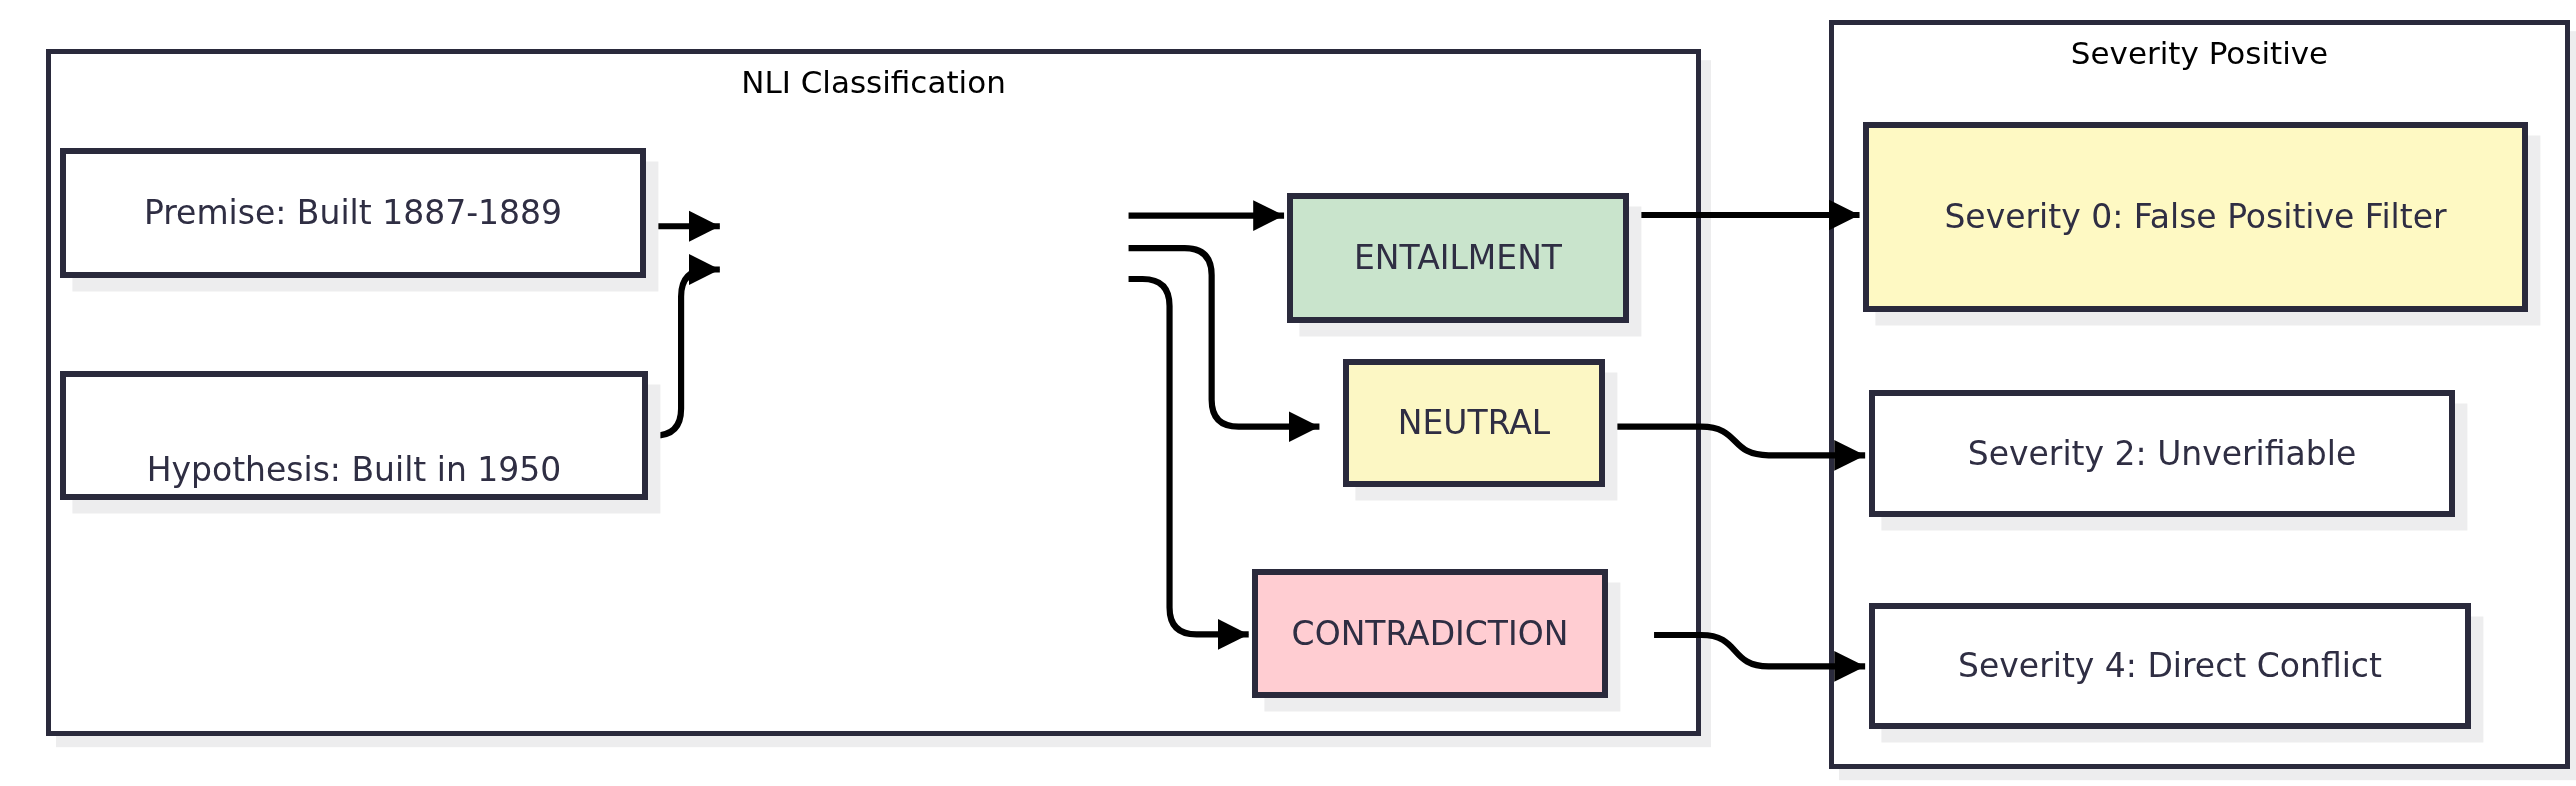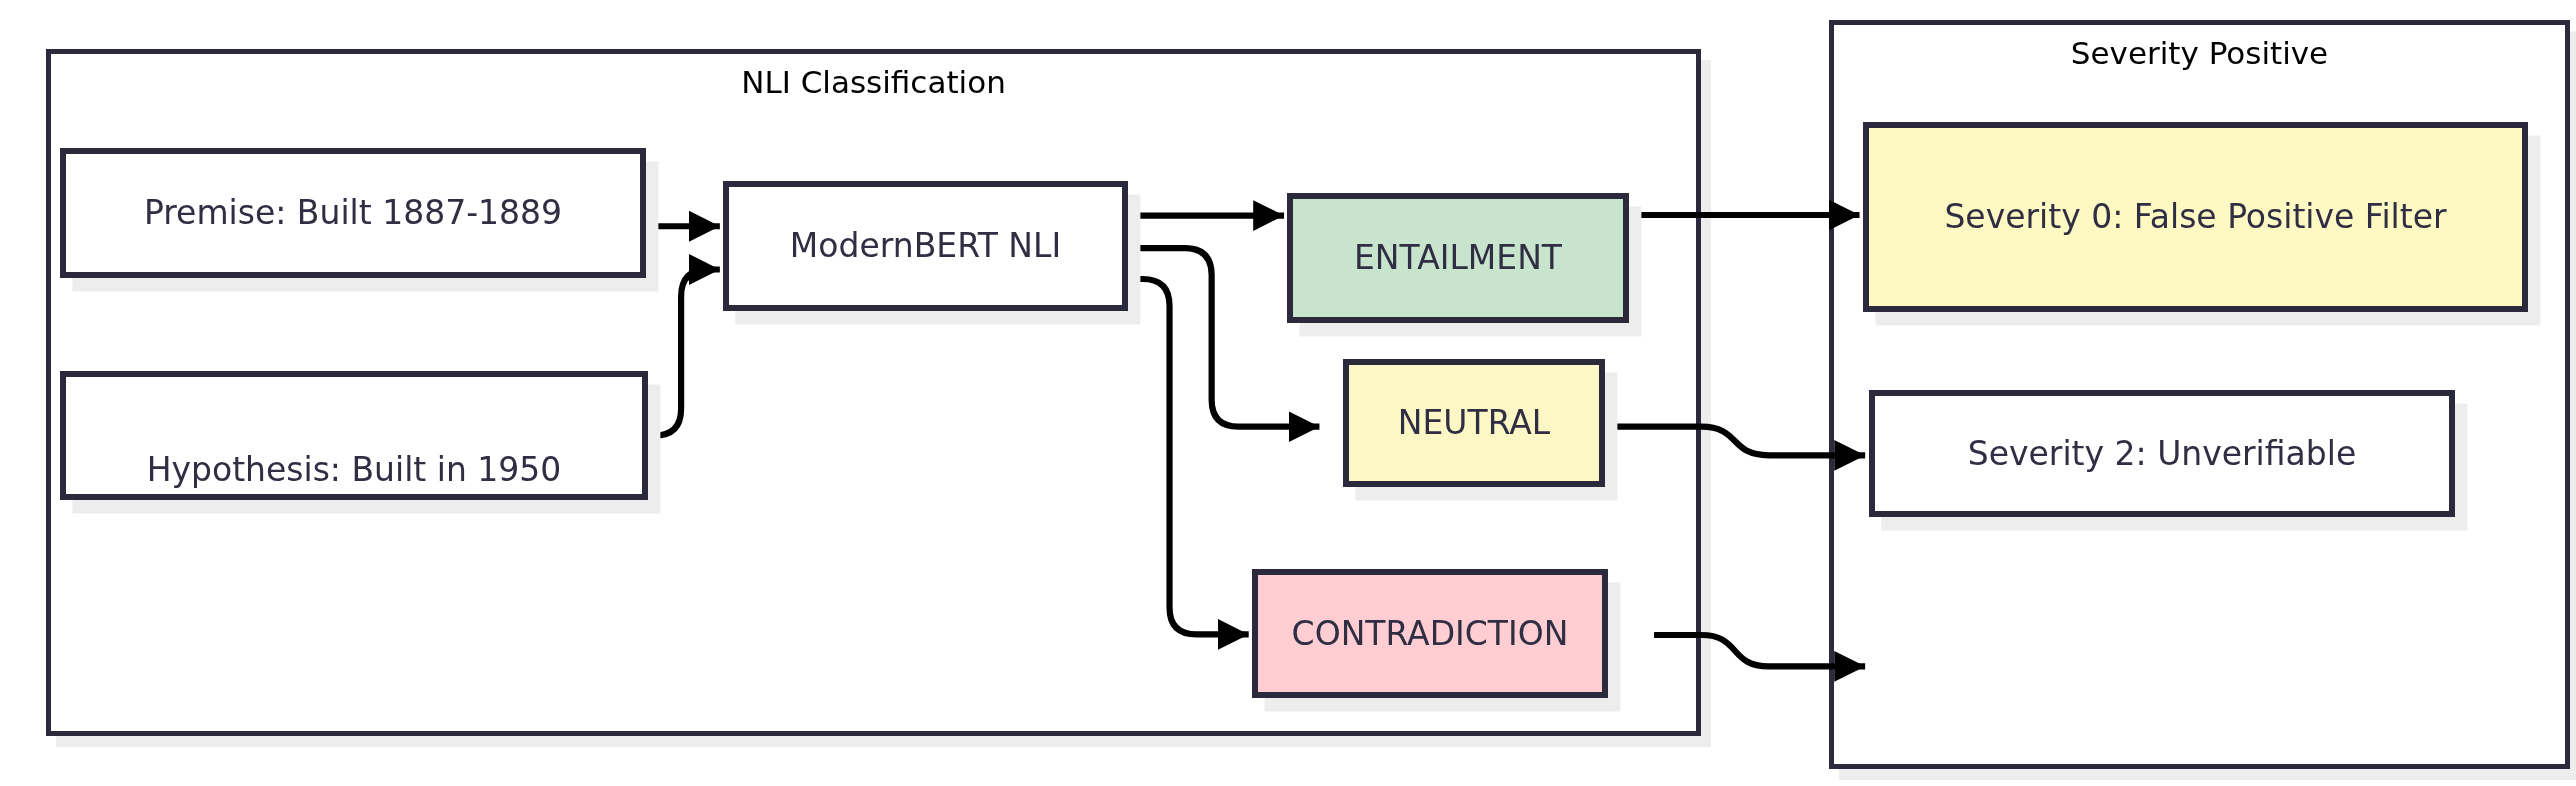--- a/index.html
+++ b/index.html
@@ -105,23 +105,20 @@
   </svg>
 
   <div class="node" style="left: 60px; top: 148px; width: 586px; height: 130px; background: rgb(255, 255, 255);">
     <span class="node-label">Premise: Built 1887-1889</span>
   </div>
 
   <div class="node" style="left: 60px; top: 371px; width: 588px; height: 129px; background: rgb(255, 255, 255); align-items: flex-end;">
     <span class="node-label">Hypothesis: Built in 1950</span>
   </div>
 
-  <div class="node" style="left: 723px; top: 181px; width: 405px; height: 130px; background: rgb(255, 255, 255);">
-    <span class="node-label">ModernBERT NLI</span>
-  </div>
 
   <div class="node" style="left: 1287px; top: 149px; width: 342px; height: 130px; background: rgb(201, 228, 204); margin-top: 44px;">
     <span class="node-label">ENTAILMENT</span>
   </div>
 
   <div class="node" style="left: 1323px; top: 359px; width: 262px; height: 128px; background: rgb(252, 247, 196); margin-left: 20px;">
     <span class="node-label">NEUTRAL</span>
   </div>
 
   <div class="node" style="left: 1252px; top: 569px; width: 356px; height: 129px; background: rgb(255, 205, 210);">
@@ -129,15 +126,18 @@
   </div>
 
   <div class="node" style="left: 1863px; top: 122px; width: 665px; height: 190px; background: #fef9c3;">
     <span class="node-label wrap">Severity 0: False Positive Filter</span>
   </div>
 
   <div class="node" style="left: 1869px; top: 390px; width: 586px; height: 127px; background: rgb(255, 255, 255);">
     <span class="node-label">Severity 2: Unverifiable</span>
   </div>
 
+  <div class="node" style="left: 1869px; top: 603px; width: 602px; height: 126px; background: rgb(255, 255, 255);">
+    <span class="node-label">Severity 4: Direct Conflict</span>
+  </div>
 
 </div>
 
 
 </body></html>

